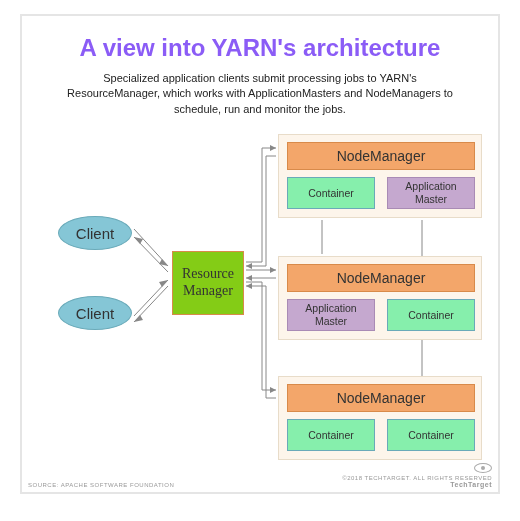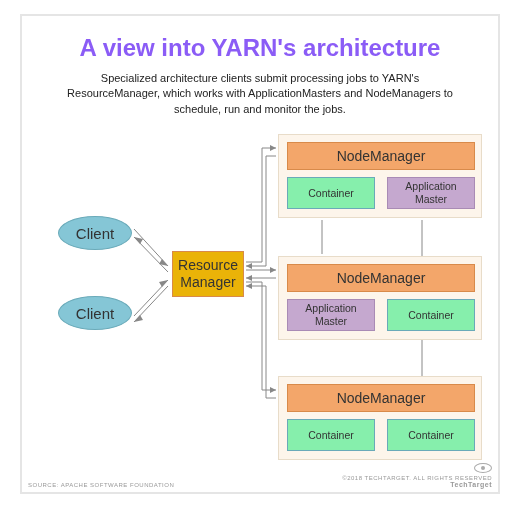--- a/index.html
+++ b/index.html
@@ -56,22 +56,22 @@
     justify-content: center;
     font-size: 14px;
     text-align: center;
     line-height: 1.2;
     color: #333;
   }
   .orange { background: #f3a66a; border-color: #d88a4a; }
   .blue   { background: #86efac; border-color: #6aaab9; }
   .purple { background: #c5a8cf; border-color: #a98bb5; }
   .rm {
-    left: 150px; top: 235px; width: 72px; height: 46px;
-    background: #eab308; border-color: #d88a4a;
+    left: 150px; top: 235px; width: 72px; height: 64px;
+    background: #84cc16; border-color: #d88a4a; font-family: Liberation Serif, serif;
   }
   .client {
     position: absolute;
     width: 74px; height: 34px;
     background: #85c6d6;
     border: 1px solid #6aaab9;
     border-radius: 50%;
     display: flex; align-items: center; justify-content: center;
     font-size: 15px; color: #333;
   }
@@ -118,21 +118,21 @@
     background: #aaa;
   }
   .footer-right { text-align: right; font-size: 6px; color: #999; }
 </style>
 </head>
 <body>
 
 <div class="frame">
 
   <div class="title">A view into YARN's architecture</div>
-  <div class="subtitle">Specialized architecture clients submit processing jobs to YARN's ResourceManager, which works with ApplicationMasters and NodeManagers to schedule, run and monitor the jobs.</div>
+  <div class="subtitle">Specialized application clients submit processing jobs to YARN's ResourceManager, which works with ApplicationMasters and NodeManagers to schedule, run and monitor the jobs.</div>
 
   <svg class="wires" viewBox="0 0 480 480">
 
     <path class="arrow" d="M112 213 L146 250"></path>
     <polygon class="ah" points="146,250 140,243 137,248"></polygon>
     <path class="arrow" d="M146 256 L112 221"></path>
     <polygon class="ah" points="112,221 118,228 121,223"></polygon>
 
     <path class="arrow" d="M112 300 L146 264"></path>
     <polygon class="ah" points="146,264 140,271 137,266"></polygon>

